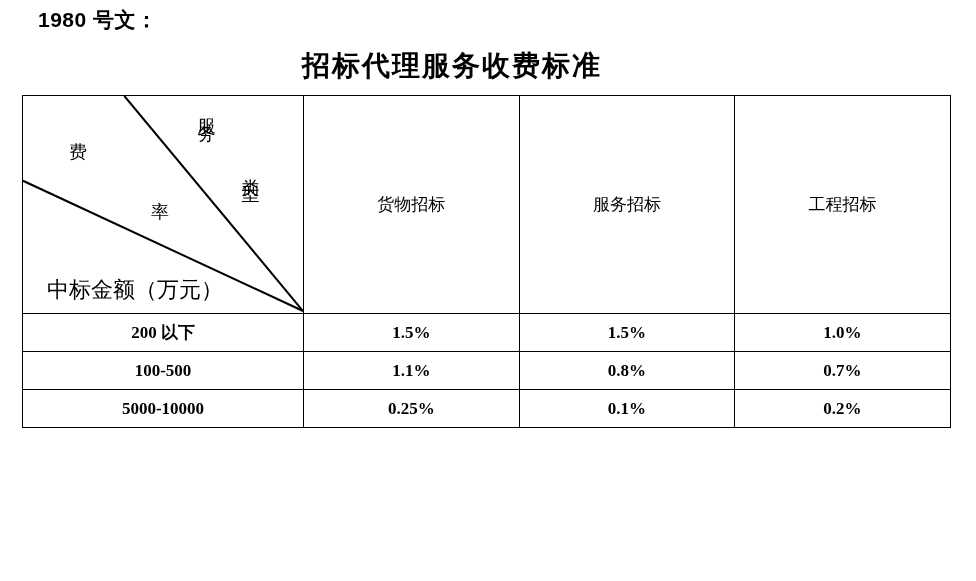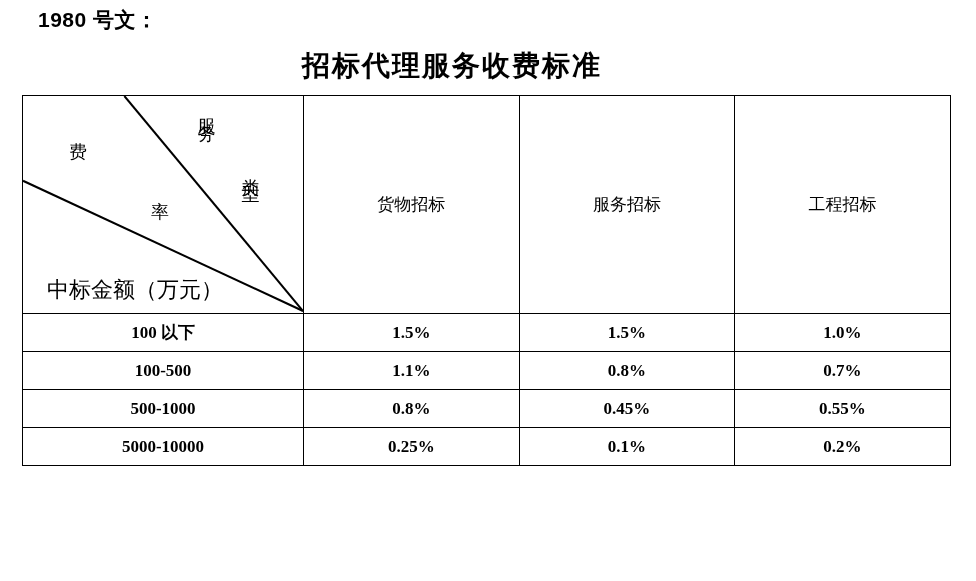--- a/index.html
+++ b/index.html
@@ -160,36 +160,30 @@
             <span class="lbl-service">服务</span>
             <span class="lbl-type">类型</span>
             <span class="lbl-amount">中标金额（万元）</span>
           </td>
           <td class="head-type">货物招标</td>
           <td class="head-type">服务招标</td>
           <td class="head-type">工程招标</td>
         </tr>
 
         <tr>
-          <td class="range-cell">100 以下</td>
+          <td class="range-cell">200 以下</td>
           <td class="data-cell">1.5%</td>
           <td class="data-cell">1.5%</td>
           <td class="data-cell">1.0%</td>
         </tr>
         <tr>
           <td class="range-cell">100-500</td>
           <td class="data-cell">1.1%</td>
           <td class="data-cell">0.8%</td>
           <td class="data-cell">0.7%</td>
-        </tr>
-        <tr>
-          <td class="range-cell">500-1000</td>
-          <td class="data-cell">0.8%</td>
-          <td class="data-cell">0.45%</td>
-          <td class="data-cell">0.55%</td>
         </tr>
         <tr>
           <td class="range-cell">5000-10000</td>
           <td class="data-cell">0.25%</td>
           <td class="data-cell">0.1%</td>
           <td class="data-cell">0.2%</td>
         </tr>
       </tbody>
     </table>
   </div>

